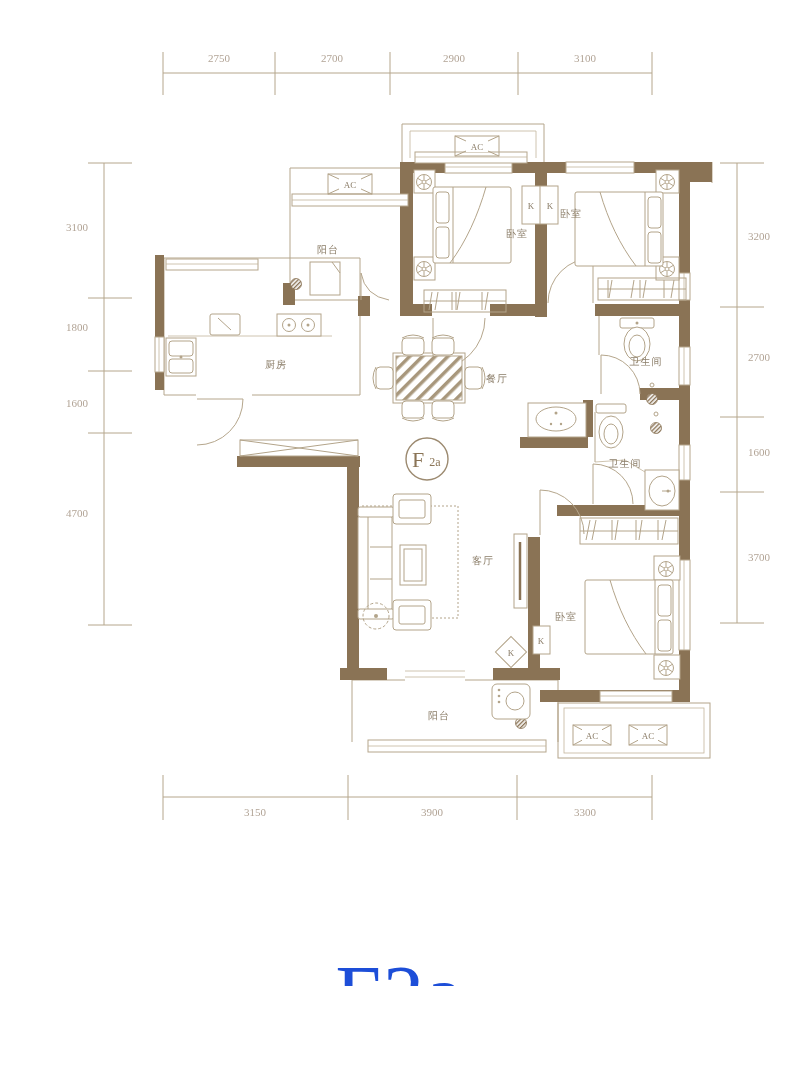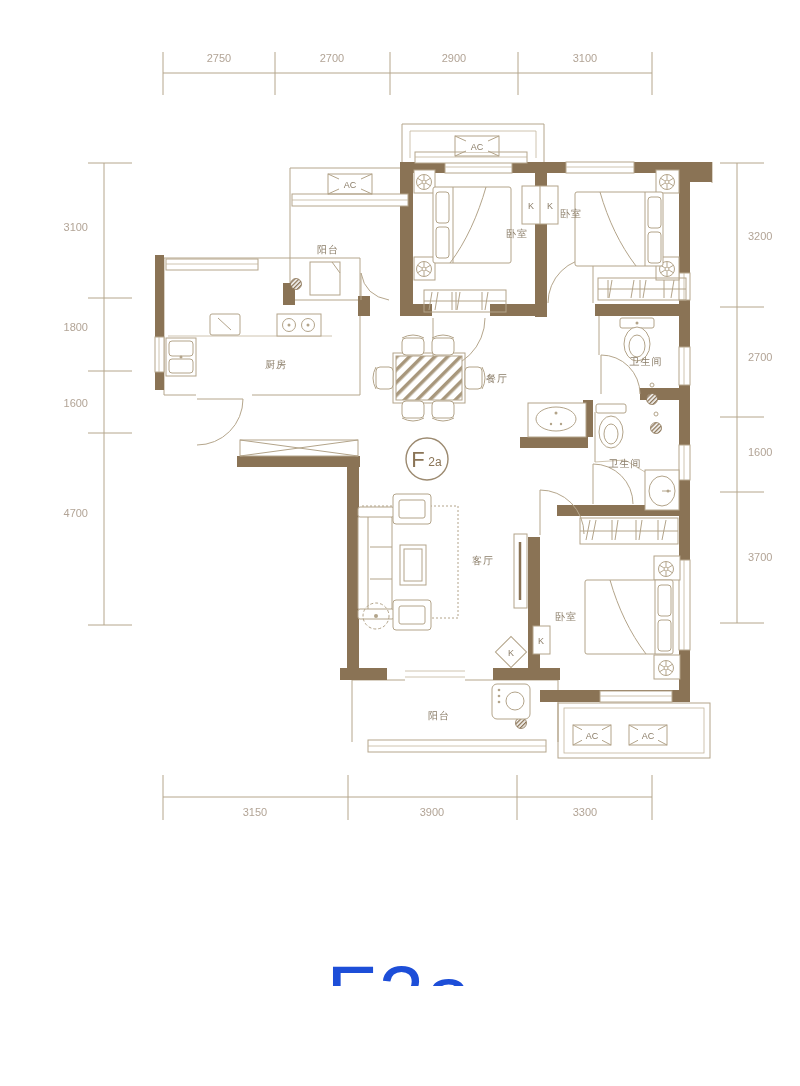--- a/index.html
+++ b/index.html
@@ -1,17 +1,17 @@
 <!DOCTYPE html>
 <html><head>
 <meta charset="utf-8">
 <style>
   html,body{margin:0;padding:0;background:#ffffff;}
   #stage{position:relative;width:800px;height:986px;background:#fff;overflow:hidden;
-         font-family:Liberation Sans, sans-serif;}
+         font-family:Liberation Serif, serif;}
   svg{position:absolute;left:0;top:0;}
   .ln{fill:none;stroke:#b5a68c;stroke-width:1;}
   .lnt{fill:none;stroke:#c3b59c;stroke-width:0.8;}
   .wall{fill:#8a7355;stroke:none;}
   .winr{fill:#ffffff;stroke:#b5a68c;stroke-width:1;}
   .furn{fill:#ffffff;stroke:#b3a48a;stroke-width:1;}
   .furnn{fill:none;stroke:#b3a48a;stroke-width:1;}
   .dimtxt{font-size:11px;fill:#b2a496;}
   .roomtxt{font-size:10px;fill:#8b7d68;letter-spacing:1px;}
   .mktxt{font-size:9px;fill:#8b7d68;}

